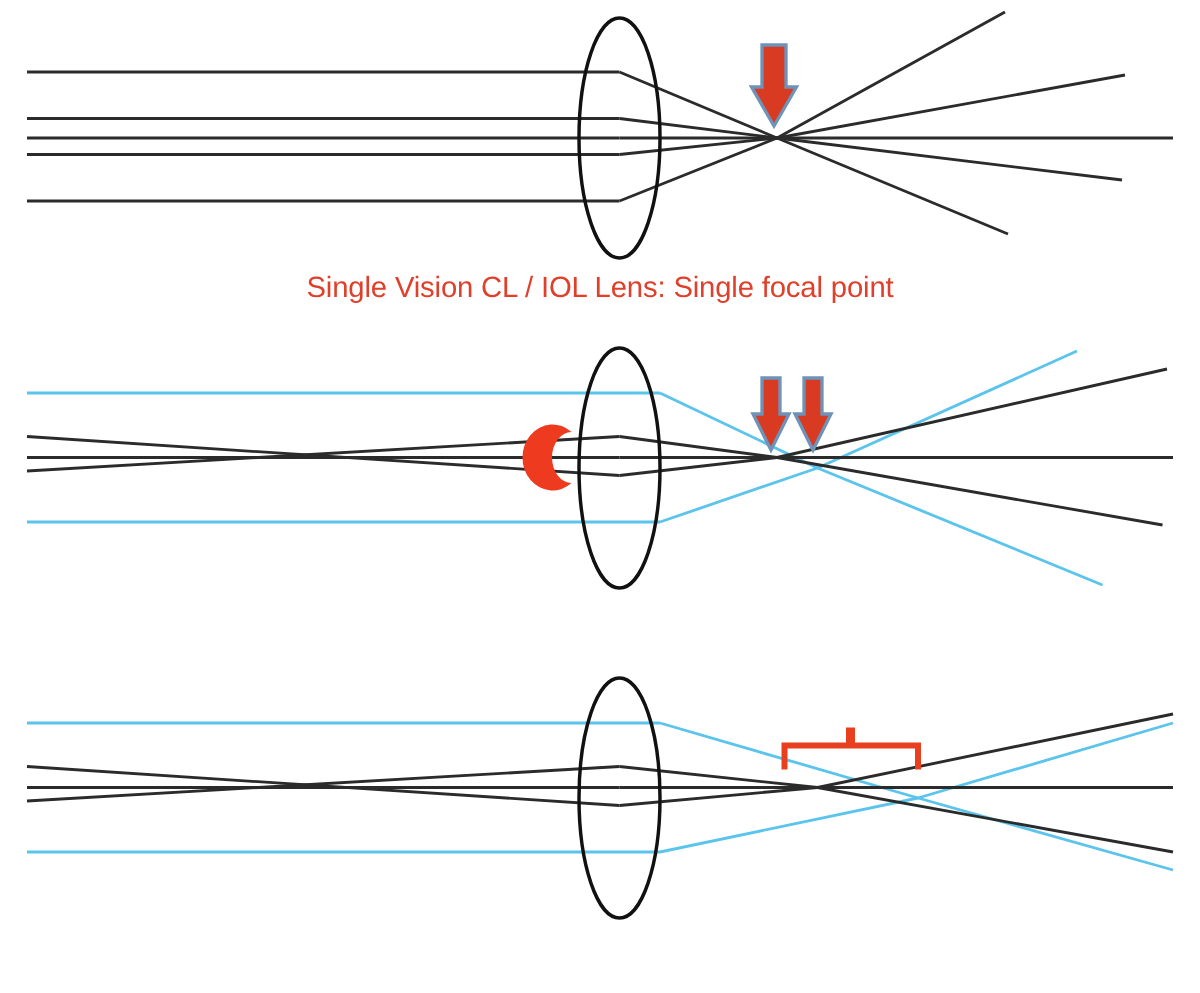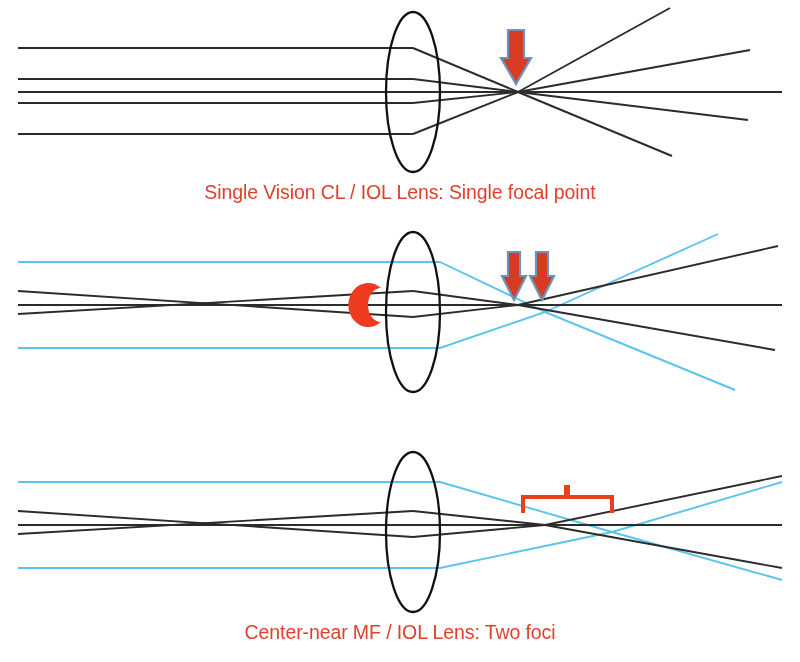--- a/index.html
+++ b/index.html
@@ -123,21 +123,20 @@
       <ellipse cx="413" cy="92" rx="27" ry="80" fill="none" stroke="#111111" stroke-width="2.3"></ellipse>
 
       <path d="M 381,68 A 20,22 0 1 0 381,102 A 13,17 0 1 1 381,68 Z" fill="#EE3A1E"></path>
 
       <g>
         <polygon points="508,32 520,32 520,56 526,56 514,80 502,56 508,56" fill="#D93A22" stroke="#6E93B8" stroke-width="2.2" stroke-linejoin="miter"></polygon>
         <polygon points="536,32 548,32 548,56 554,56 542,80 530,56 536,56" fill="#D93A22" stroke="#6E93B8" stroke-width="2.2" stroke-linejoin="miter"></polygon>
       </g>
     </svg>
 
-    <div class="caption" id="caption-2">Center-near MF / IOL Lens: Two foci</div>
   </div>
 
   <div class="panel" id="panel-3">
     <svg class="panel-svg" width="800" height="222" viewBox="0 0 800 222">
 
       <g>
         <line x1="18" y1="42" x2="440" y2="42" stroke="#5BC4EC" stroke-width="1.9"></line>
         <line x1="18" y1="128" x2="440" y2="128" stroke="#5BC4EC" stroke-width="1.9"></line>
       </g>
       <g>

